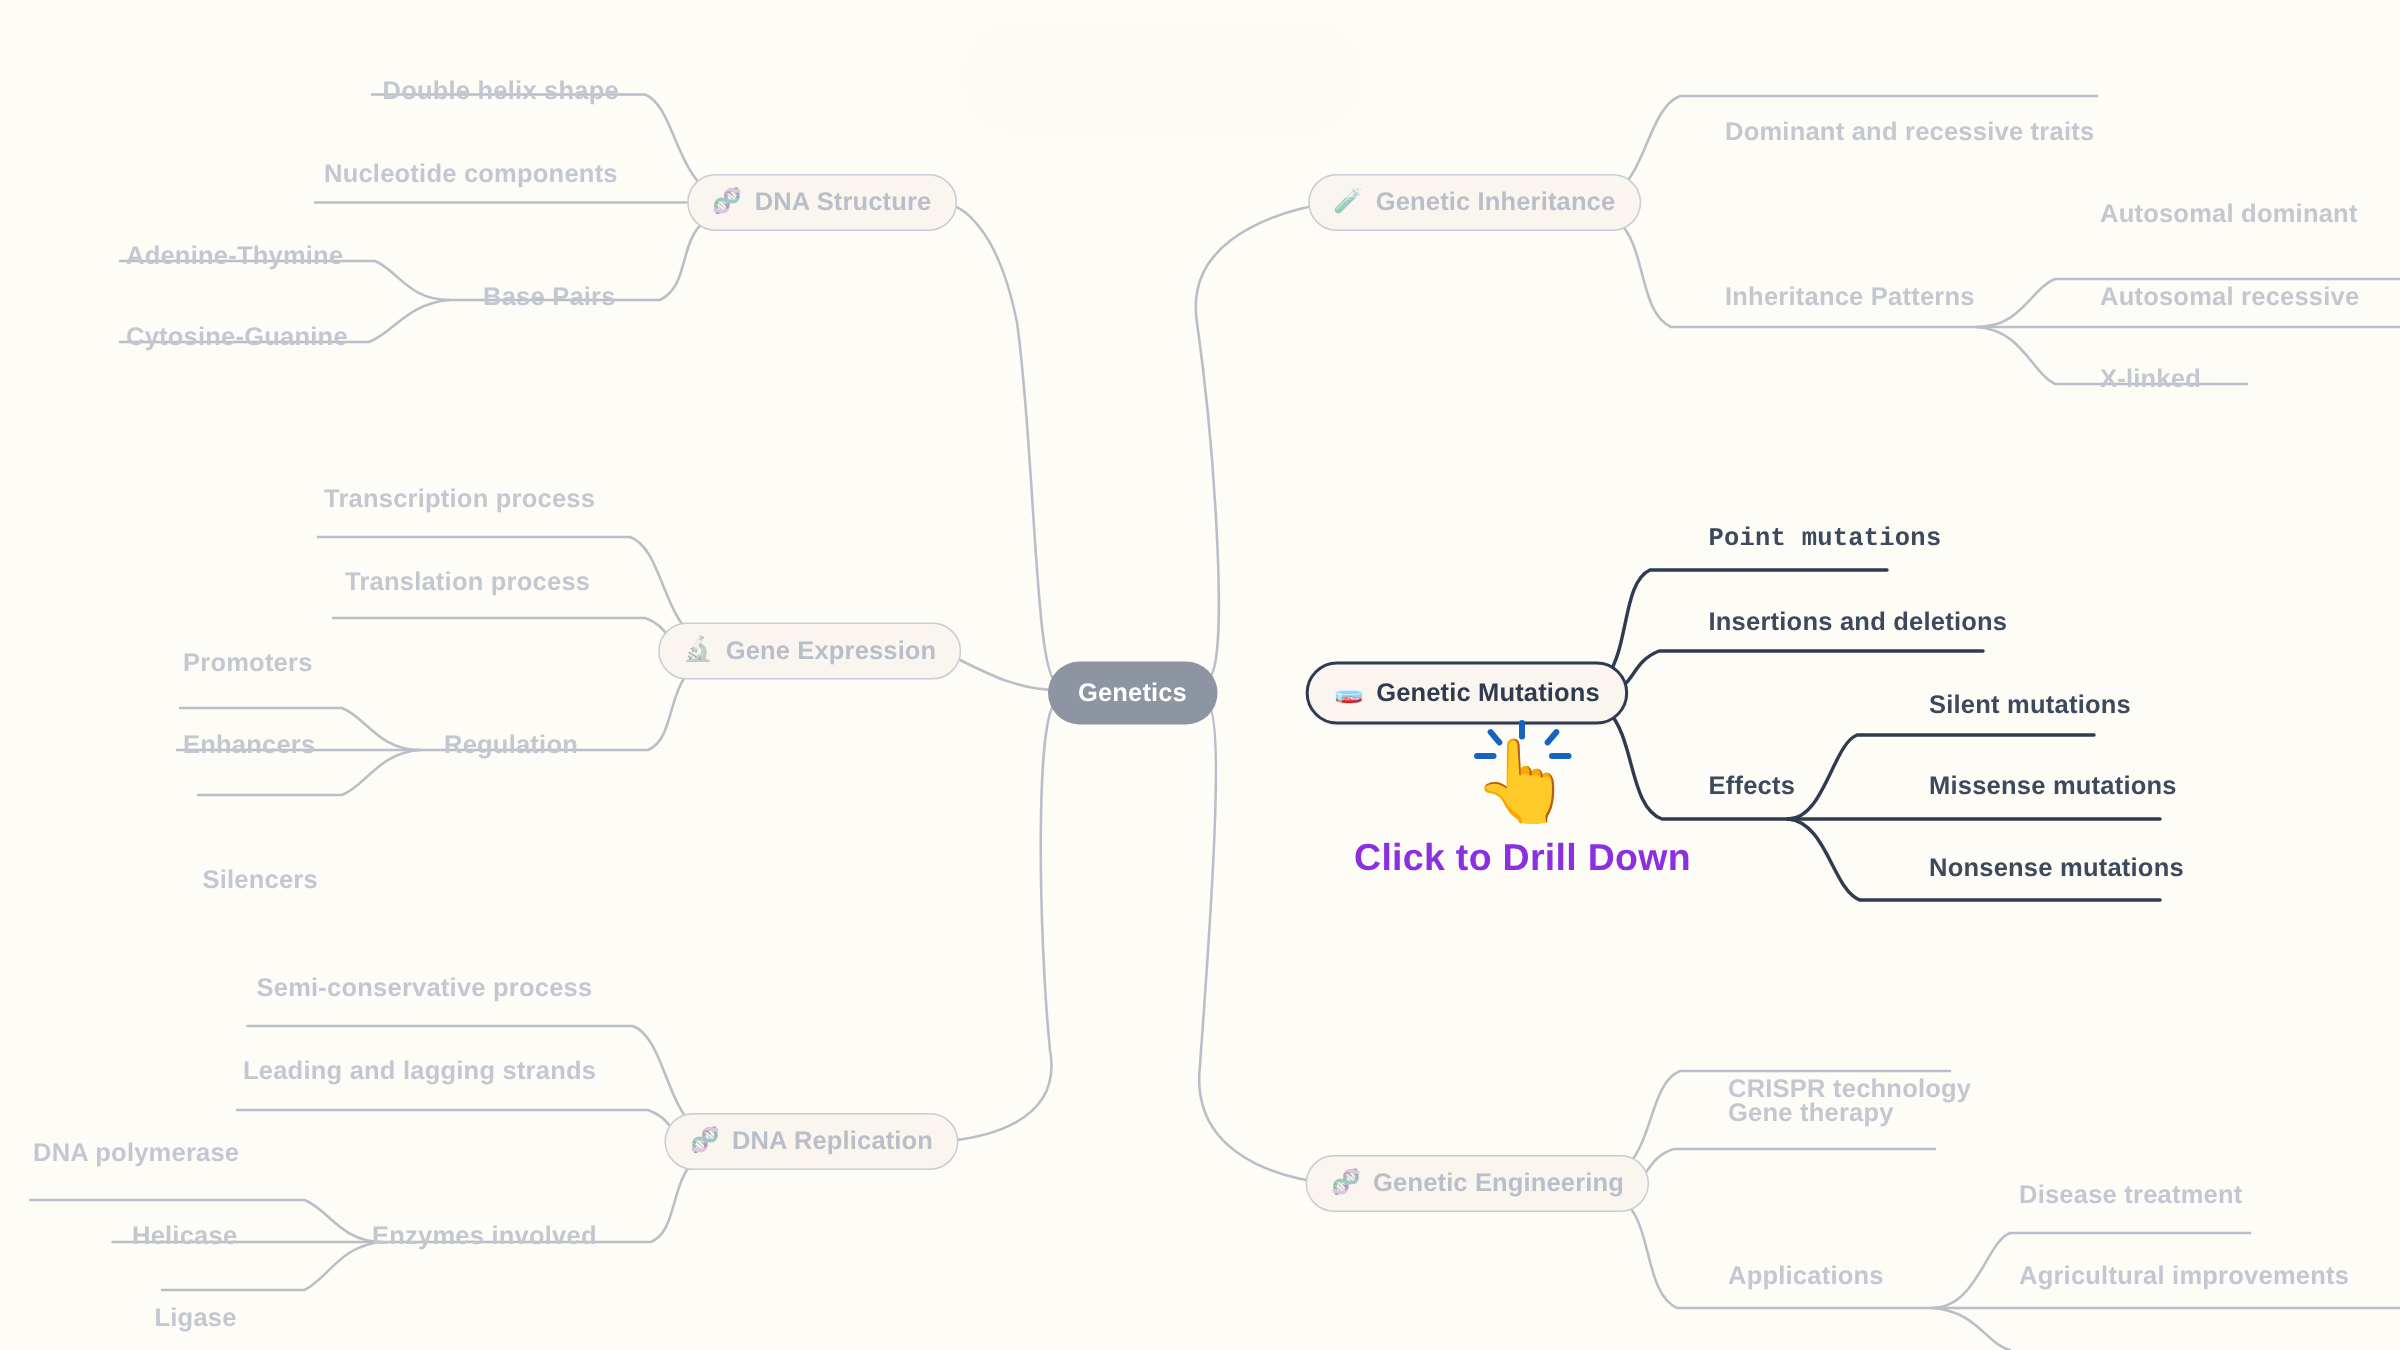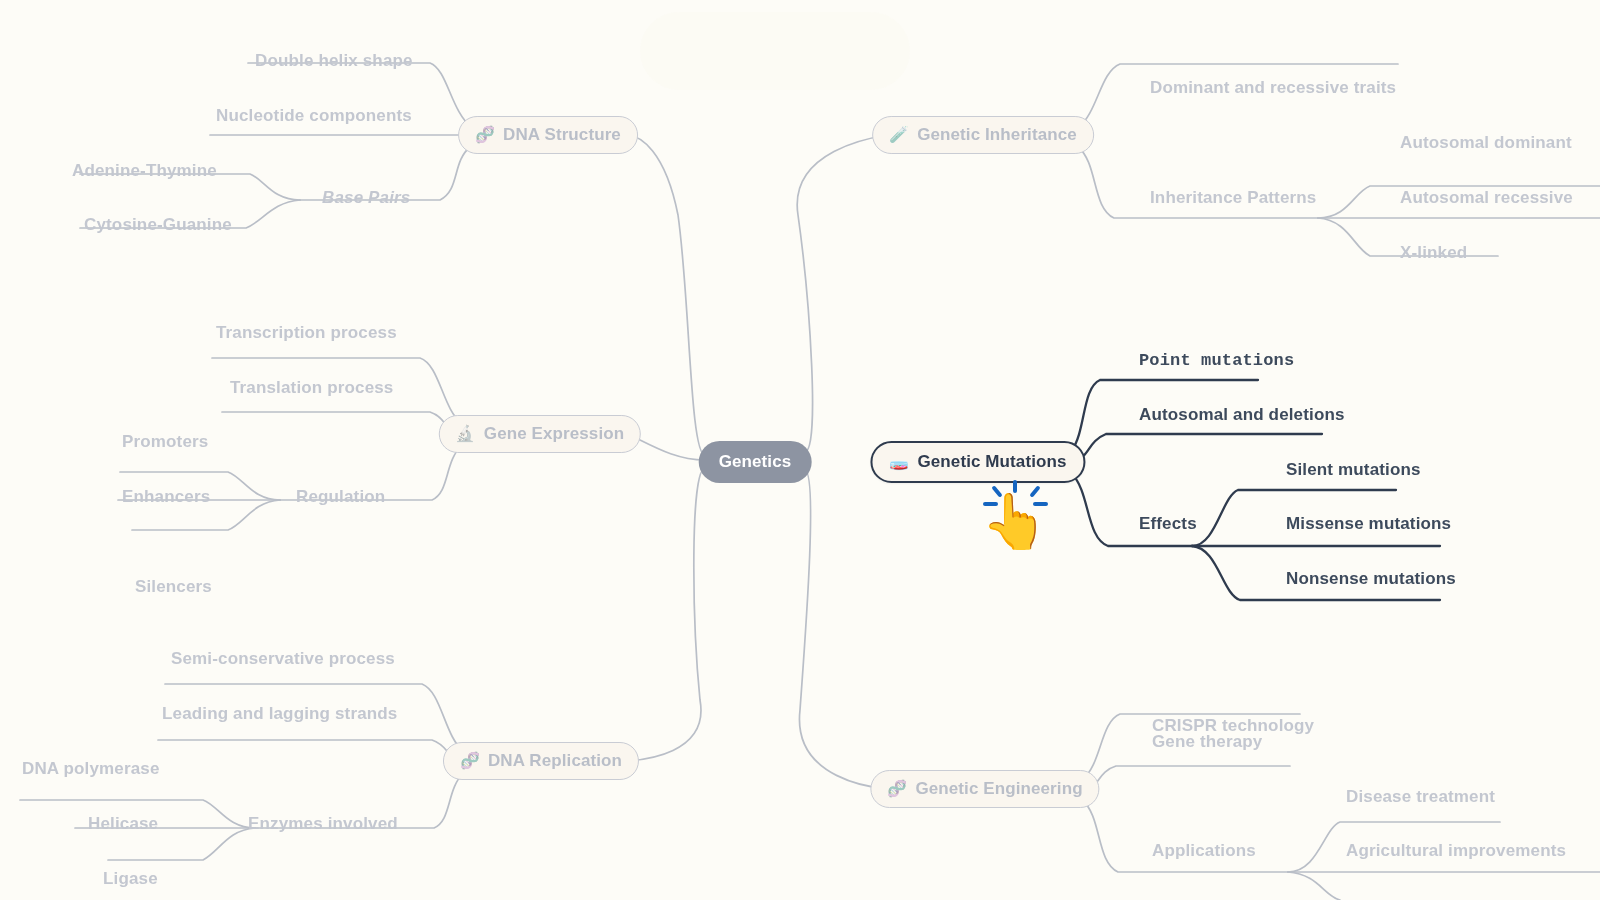--- a/index.html
+++ b/index.html
@@ -198,22 +198,22 @@
 
   <div class="node" style="left:985px;top:789px;">
     <div class="pill">
       <span class="emoji">🧬</span>
       <span>Genetic Engineering</span>
     </div>
   </div>
 
   <div class="label" style="left:255px;top:61px;">Double helix shape</div>
   <div class="label" style="left:216px;top:116px;">Nucleotide components</div>
-  <div class="label" style="left:322px;top:198px;font-style:italic;">Base Pairs</div>
-  <div class="label" style="left:72px;top:171px;text-align:right;">Adenine-Thymine</div>
+  <div class="label" style="left:322px;top:198px;">Base Pairs</div>
+  <div class="label" style="left:84px;top:171px;text-align:right;">Adenine-Thymine</div>
   <div class="label" style="left:84px;top:225px;">Cytosine-Guanine</div>
 
   <div class="label" style="left:216px;top:333px;">Transcription process</div>
   <div class="label" style="left:230px;top:388px;">Translation process</div>
   <div class="label" style="left:296px;top:497px;">Regulation</div>
   <div class="label" style="left:122px;top:442px;">Promoters</div>
   <div class="label" style="left:122px;top:497px;">Enhancers</div>
   <div class="label" style="left:135px;top:552px;margin-top:35px;">Silencers</div>
 
   <div class="label" style="left:171px;top:659px;">Semi-conservative process</div>
@@ -223,21 +223,21 @@
   <div class="label" style="left:88px;top:824px;">Helicase</div>
   <div class="label" style="left:103px;top:879px;">Ligase</div>
 
   <div class="label" style="left:1150px;top:88px;">Dominant and recessive traits</div>
   <div class="label" style="left:1150px;top:198px;">Inheritance Patterns</div>
   <div class="label" style="left:1400px;top:143px;">Autosomal dominant</div>
   <div class="label" style="left:1400px;top:198px;">Autosomal recessive</div>
   <div class="label" style="left:1400px;top:253px;">X-linked</div>
 
   <div class="label hl" style="left:1139px;top:360px;font-family:Liberation Mono, monospace;">Point mutations</div>
-  <div class="label hl" style="left:1139px;top:415px;">Autosomal and deletions</div>
+  <div class="label hl" style="left:1139px;top:415px;">Insertions and deletions</div>
   <div class="label hl" style="left:1139px;top:524px;">Effects</div>
   <div class="label hl" style="left:1286px;top:470px;">Silent mutations</div>
   <div class="label hl" style="left:1286px;top:524px;">Missense mutations</div>
   <div class="label hl" style="left:1286px;top:579px;">Nonsense mutations</div>
 
   <div class="label" style="left:1152px;top:687px;margin-top:39px;">CRISPR technology</div>
   <div class="label" style="left:1152px;top:742px;">Gene therapy</div>
   <div class="label" style="left:1152px;top:851px;">Applications</div>
   <div class="label" style="left:1346px;top:797px;">Disease treatment</div>
   <div class="label" style="left:1346px;top:851px;">Agricultural improvements</div>
@@ -245,15 +245,16 @@
   <div id="click-cue" style="left:1015px;top:480px;">
     <div class="cursor-wrap">
 
       <div class="ray" style="left:43px;top:0px;width:4px;height:13px;"></div>
       <div class="ray" style="left:25px;top:5px;width:4px;height:13px;transform:rotate(-40deg);"></div>
       <div class="ray" style="left:63px;top:5px;width:4px;height:13px;transform:rotate(40deg);"></div>
       <div class="ray" style="left:13px;top:22px;width:15px;height:4px;"></div>
       <div class="ray" style="left:63px;top:22px;width:15px;height:4px;"></div>
       <div class="hand">👆</div>
     </div>
+    <div class="drill-text">Click to Drill Down</div>
   </div>
 
 </div>
 
 </body></html>

